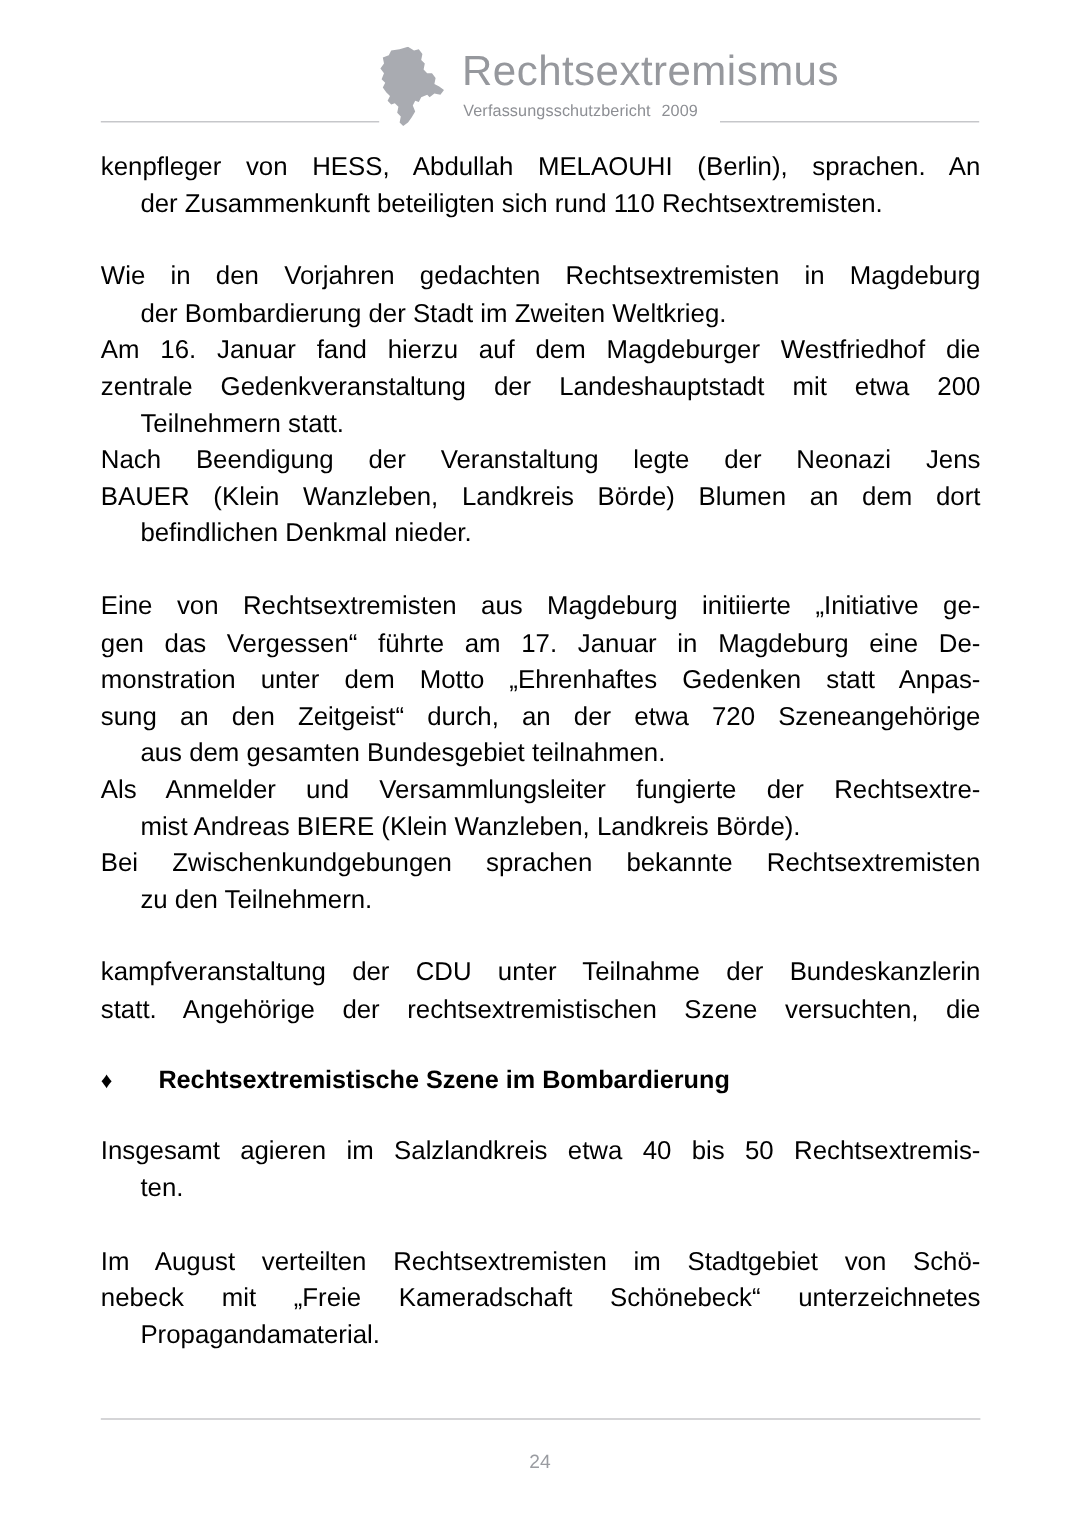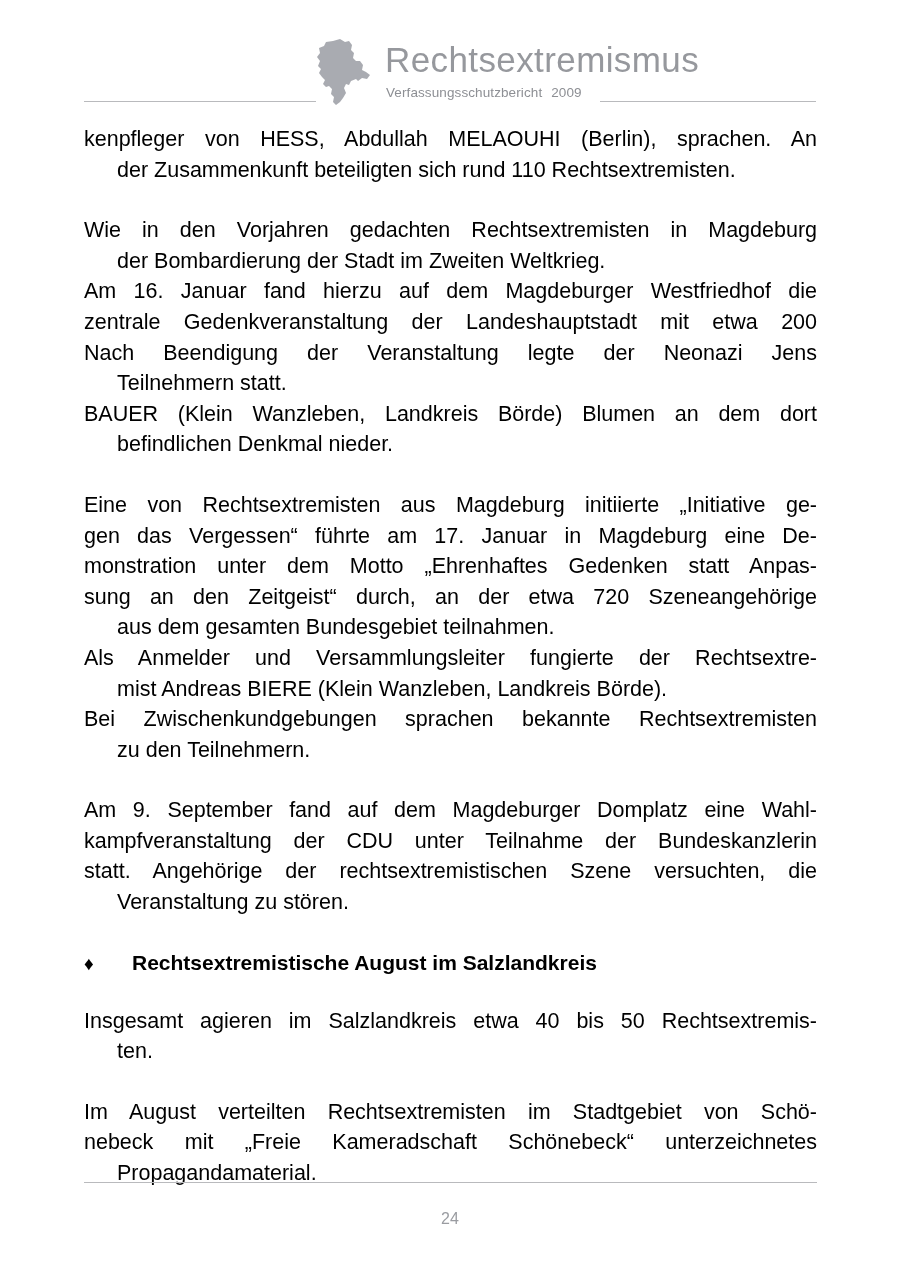--- a/index.html
+++ b/index.html
@@ -186,22 +186,22 @@
       <span class="line last">der Zusammenkunft beteiligten sich rund 110 Rechtsextremisten.</span>
     </div>
 
     <div class="para-gap"></div>
 
     <div class="para">
       <span class="line">Wie in den Vorjahren gedachten Rechtsextremisten in Magdeburg</span>
       <span class="line last">der Bombardierung der Stadt im Zweiten Weltkrieg.</span>
       <span class="line">Am 16. Januar fand hierzu auf dem Magdeburger Westfriedhof die</span>
       <span class="line">zentrale Gedenkveranstaltung der Landeshauptstadt mit etwa 200</span>
+      <span class="line last">Teilnehmern statt.</span>
       <span class="line">Nach Beendigung der Veranstaltung legte der Neonazi Jens</span>
-      <span class="line last">Teilnehmern statt.</span>
       <span class="line">BAUER (Klein Wanzleben, Landkreis Börde) Blumen an dem dort</span>
       <span class="line last">befindlichen Denkmal nieder.</span>
     </div>
 
     <div class="para-gap"></div>
 
     <div class="para">
       <span class="line">Eine von Rechtsextremisten aus Magdeburg initiierte „Initiative ge-</span>
       <span class="line">gen das Vergessen“ führte am 17. Januar in Magdeburg eine De-</span>
       <span class="line">monstration unter dem Motto „Ehrenhaftes Gedenken statt Anpas-</span>
@@ -209,31 +209,29 @@
       <span class="line last">aus dem gesamten Bundesgebiet teilnahmen.</span>
       <span class="line">Als Anmelder und Versammlungsleiter fungierte der Rechtsextre-</span>
       <span class="line last">mist Andreas BIERE (Klein Wanzleben, Landkreis Börde).</span>
       <span class="line">Bei Zwischenkundgebungen sprachen bekannte Rechtsextremisten</span>
       <span class="line last">zu den Teilnehmern.</span>
     </div>
 
     <div class="para-gap"></div>
 
     <div class="para">
-      <span class="line">Am 9. September fand auf dem Magdeburger Domplatz eine Wahl-</span>
       <span class="line">kampfveranstaltung der CDU unter Teilnahme der Bundeskanzlerin</span>
       <span class="line">statt. Angehörige der rechtsextremistischen Szene versuchten, die</span>
-      <span class="line last">Veranstaltung zu stören.</span>
     </div>
 
     <div class="para-gap"></div>
 
     <div class="heading-row">
       <span class="heading-bullet">♦</span>
-      <span class="heading-text">Rechtsextremistische August im Salzlandkreis</span>
+      <span class="heading-text">Rechtsextremistische Szene im Bombardierung</span>
     </div>
 
     <div class="para-gap small"></div>
 
     <div class="para">
       <span class="line">Insgesamt agieren im Salzlandkreis etwa 40 bis 50 Rechtsextremis-</span>
       <span class="line last">ten.</span>
     </div>
 
     <div class="para-gap"></div>

